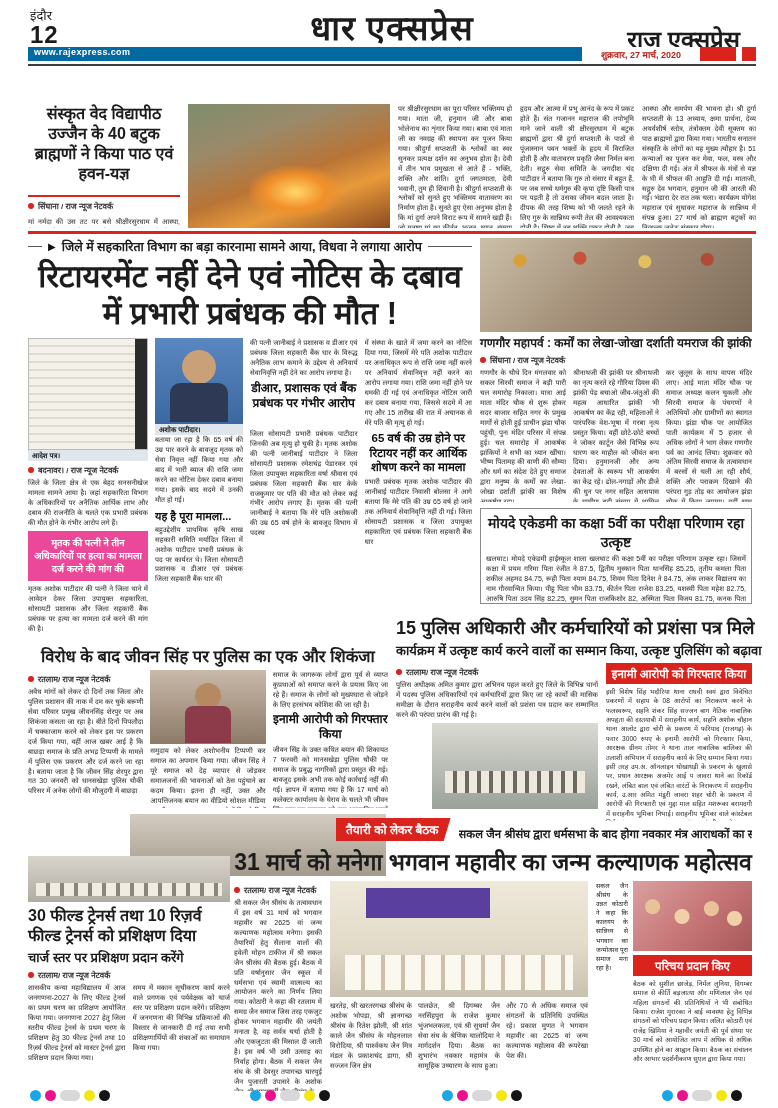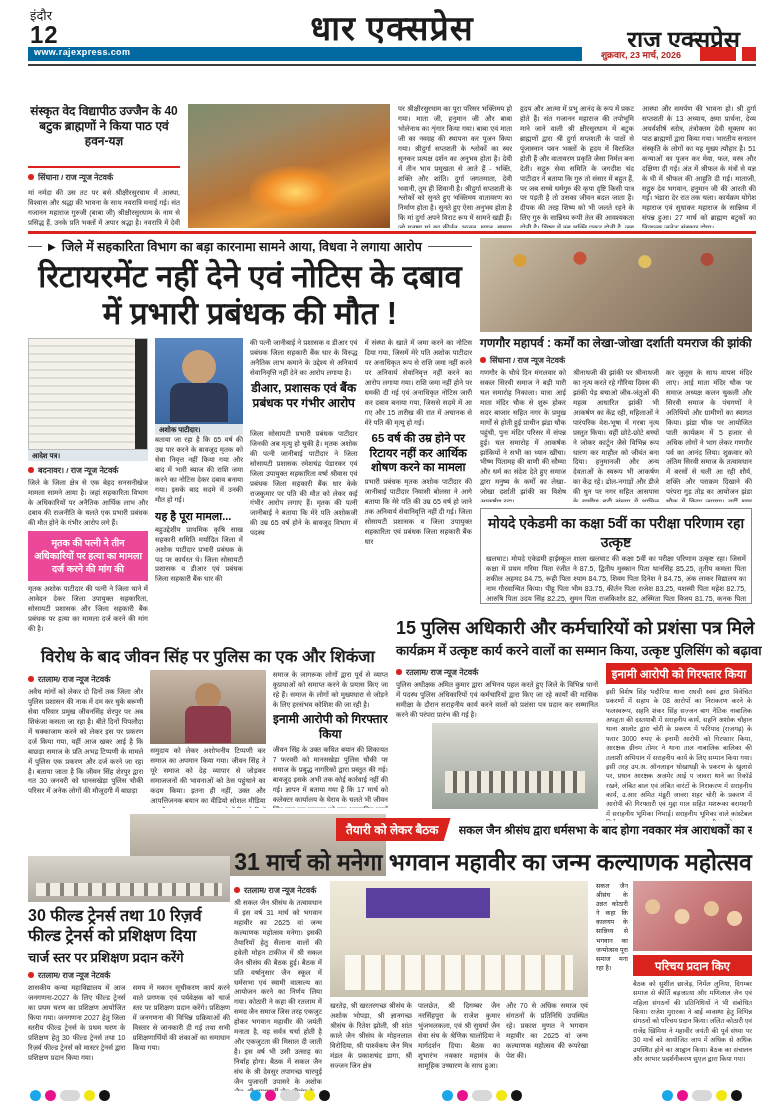--- a/index.html
+++ b/index.html
@@ -27,21 +27,21 @@
   .byline .dot { width:6px; height:6px; border-radius:50%; background:#d9231c; flex:0 0 auto; }
   p.body { font-size:7px; line-height:1.42; text-align:justify; color:#2a2a2a; }
   .photo { position:relative; overflow:hidden; }
   .cap { background:#dfe6ec; color:#222; font-size:7px; font-weight:bold; padding:1px 4px; }
   .subhead { font-weight:bold; color:#111; }
 
   
   .top-headline { position:absolute; left:28px; right:22px; top:66px; font-size:27px; font-weight:bold; text-align:center; white-space:nowrap; }
   .top-grid { position:absolute; left:28px; right:22px; top:104px; height:124px; display:flex; gap:8px; }
   .top-deck-col { width:152px; display:flex; flex-direction:column; }
-  .top-deck { font-size:12px; font-weight:bold; text-align:center; line-height:1.25; padding-bottom:17px; border-bottom:2px solid #d9231c; }
+  .top-deck { font-size:16px; font-weight:bold; text-align:center; line-height:1.25; padding-bottom:11px; border-bottom:2px solid #d9231c; }
   .top-deck-col p.body { margin-top:3px; overflow:hidden; flex:1; }
   .havan-photo { width:202px; background:linear-gradient(160deg,#7d8d6d 0%,#9a8a6a 28%,#b97436 55%,#e89a3a 72%,#8a4a20 100%); }
   .havan-photo::after { content:""; position:absolute; left:30%; bottom:8%; width:46%; height:42%; background:radial-gradient(ellipse at center,#ffd76a 0%,#f2902a 45%,rgba(138,74,32,0) 75%); }
   .top-col { flex:1; overflow:hidden; }
   .red-rule { position:absolute; left:28px; right:22px; top:231px; height:3px; background:#d9231c; }
 
   
   .lead { position:absolute; left:28px; top:238px; width:444px; height:402px; }
   .kicker { display:flex; align-items:center; gap:6px; font-size:12.5px; font-weight:bold; }
   .kicker .line { flex:0 0 14px; border-top:1.5px solid #555; }
@@ -106,21 +106,21 @@
   
   .trainers { position:absolute; left:28px; top:856px; width:202px; height:238px; }
   .class-photo { height:46px; background:linear-gradient(#d8d4cc,#b0aca2); }
   .class-photo::after { content:""; position:absolute; left:4%; bottom:12%; width:92%; height:30%; background:repeating-linear-gradient(90deg,#f0ece2 0 10px,#8a867c 10px 14px); }
   .trainers-headline { font-size:16px; font-weight:bold; line-height:1.25; margin-top:4px; }
   .trainers-deck { font-size:13px; font-weight:bold; margin-top:2px; }
   .trainers-cols { display:flex; gap:7px; height:118px; margin-top:2px; }
   .trainers-cols > div { flex:1; overflow:hidden; }
 
   
-  .kicker-row { position:absolute; left:336px; top:818px; width:416px; display:flex; align-items:center; gap:8px; }
+  .kicker-row { position:absolute; left:336px; top:818px; width:416px; display:flex; align-items:flex-end; gap:8px; }
   .kicker-box { background:#d9231c; color:#fff; font-size:12px; font-weight:bold; padding:3px 12px 3px 10px; clip-path:polygon(0 0,100% 0,94% 100%,0 100%); white-space:nowrap; }
   .kicker-text { font-size:11.5px; font-weight:bold; white-space:nowrap; overflow:hidden; }
   .mahavir { position:absolute; left:234px; top:845px; width:518px; height:246px; }
   .mahavir-headline { font-size:23px; font-weight:bold; text-align:center; white-space:nowrap; }
   .mahavir-row { display:flex; gap:8px; margin-top:4px; height:210px; }
   .mah-colA { width:88px; display:flex; flex-direction:column; overflow:hidden; }
   .mah-mid { width:258px; display:flex; flex-direction:column; }
   .banner-photo { height:116px; background:linear-gradient(#efe9da 0%,#e2dbc9 55%,#c9c1b0 100%); }
   .banner-photo::before { content:""; position:absolute; left:14%; top:6%; width:48%; height:26%; background:#5a3f9e; }
   .banner-photo::after { content:""; position:absolute; left:6%; bottom:6%; width:88%; height:30%; background:repeating-linear-gradient(90deg,#fbf8f0 0 16px,#cdbfa8 16px 20px); }
@@ -153,21 +153,21 @@
 
   <header class="mast">
     <div class="mast-city">इंदौर</div>
     <div class="mast-pageno">12</div>
     <div class="mast-title">धार एक्सप्रेस</div>
     <div class="mast-brand">राज एक्सप्रेस</div>
     <div class="mast-bar">
       <div class="bar-red">
         <span class="site">www.rajexpress.com</span>
       </div>
-      <div class="date-cell">शुक्रवार, 23 मार्च, 2026</div>
+      <div class="date-cell">शुक्रवार, 27 मार्च, 2020</div>
       <div class="bar-stub"></div>
       <div class="bar-gap"></div>
       <div class="bar-square"></div>
     </div>
     <div class="mast-rule"></div>
   </header>
 
   <section class="top-grid">
     <div class="top-deck-col">
       <div class="top-deck">संस्कृत वेद विद्यापीठ उज्जैन के 40 बटुक ब्राह्मणों ने किया पाठ एवं हवन-यज्ञ</div>

